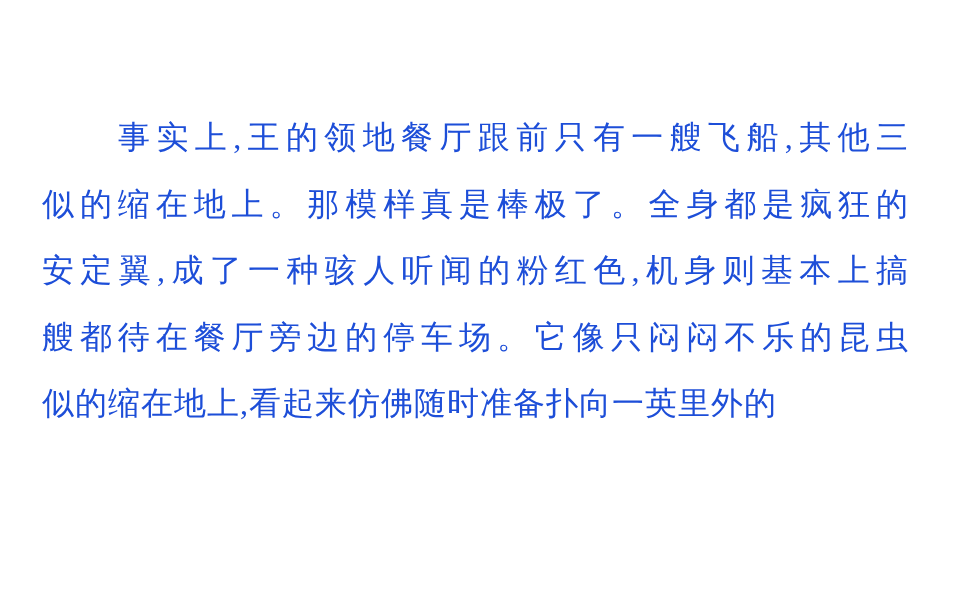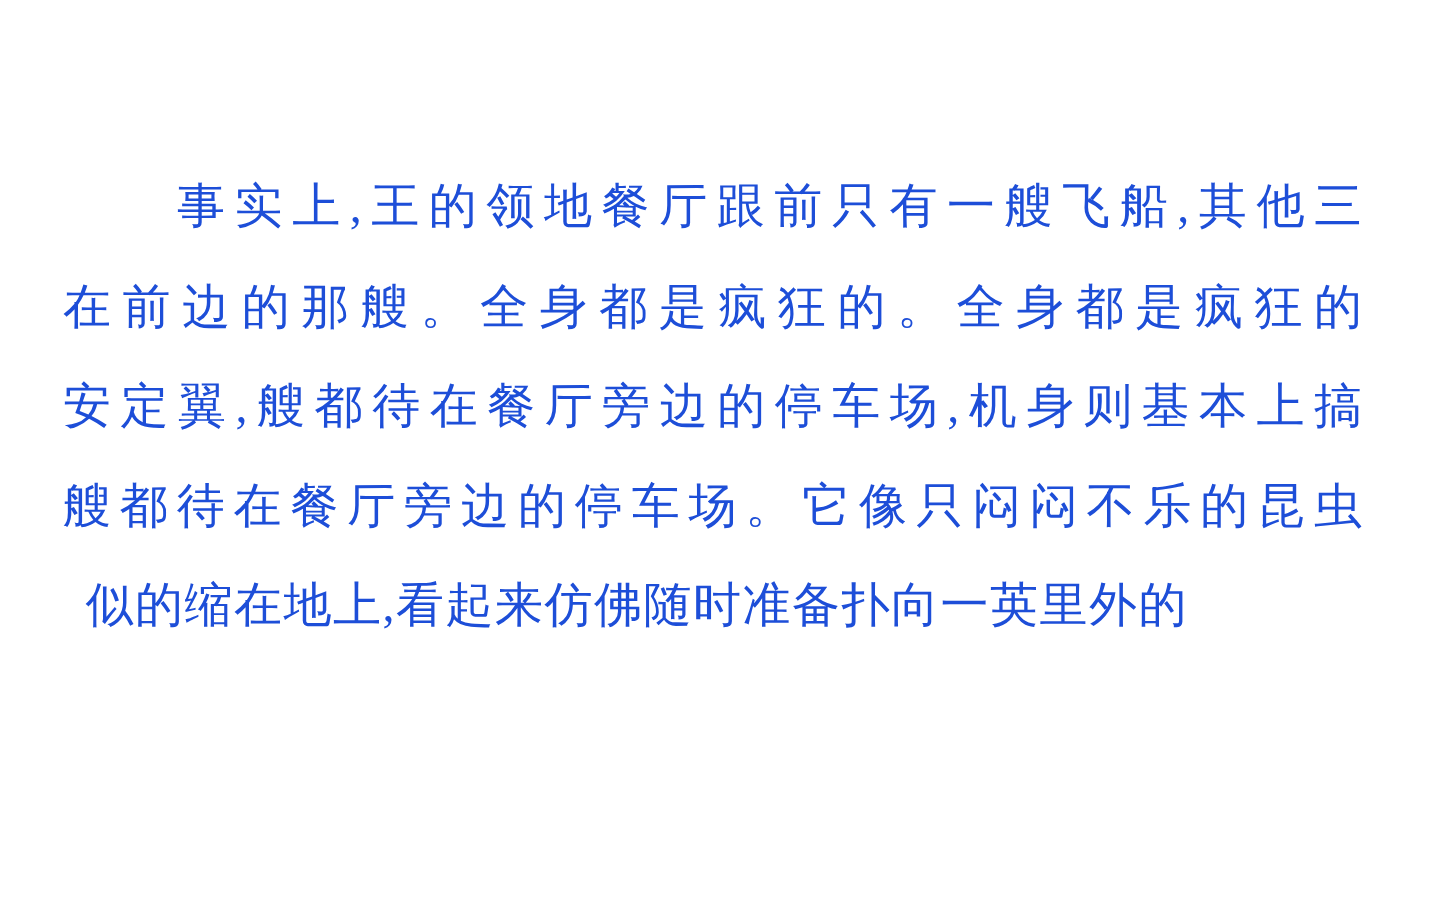--- a/index.html
+++ b/index.html
@@ -33,27 +33,26 @@
   .text-line.justified {
     text-align: justify;
     text-align-last: justify;
   }
   .text-line.first-line {
     text-indent: 76px;
   }
   .text-line.last-line {
     text-align: left;
     text-align-last: left;
-    margin-left: 15px;
   }
 </style>
 </head>
 <body>
 
 <div class="page">
   <div class="text-block">
     <div class="text-line justified first-line">事实上,王的领地餐厅跟前只有一艘飞船,其他三</div>
-    <div class="text-line justified">在前边的那艘。全身都是疯狂的。全身都是疯狂的</div>
-    <div class="text-line justified">安定翼,艘都待在餐厅旁边的停车场,机身则基本上搞</div>
+    <div class="text-line justified">似的缩在地上。那模样真是棒极了。全身都是疯狂的</div>
+    <div class="text-line justified">安定翼,成了一种骇人听闻的粉红色,机身则基本上搞</div>
     <div class="text-line justified">艘都待在餐厅旁边的停车场。它像只闷闷不乐的昆虫</div>
     <div class="text-line last-line">似的缩在地上,看起来仿佛随时准备扑向一英里外的</div>
   </div>
 </div>
 
 </body></html>

